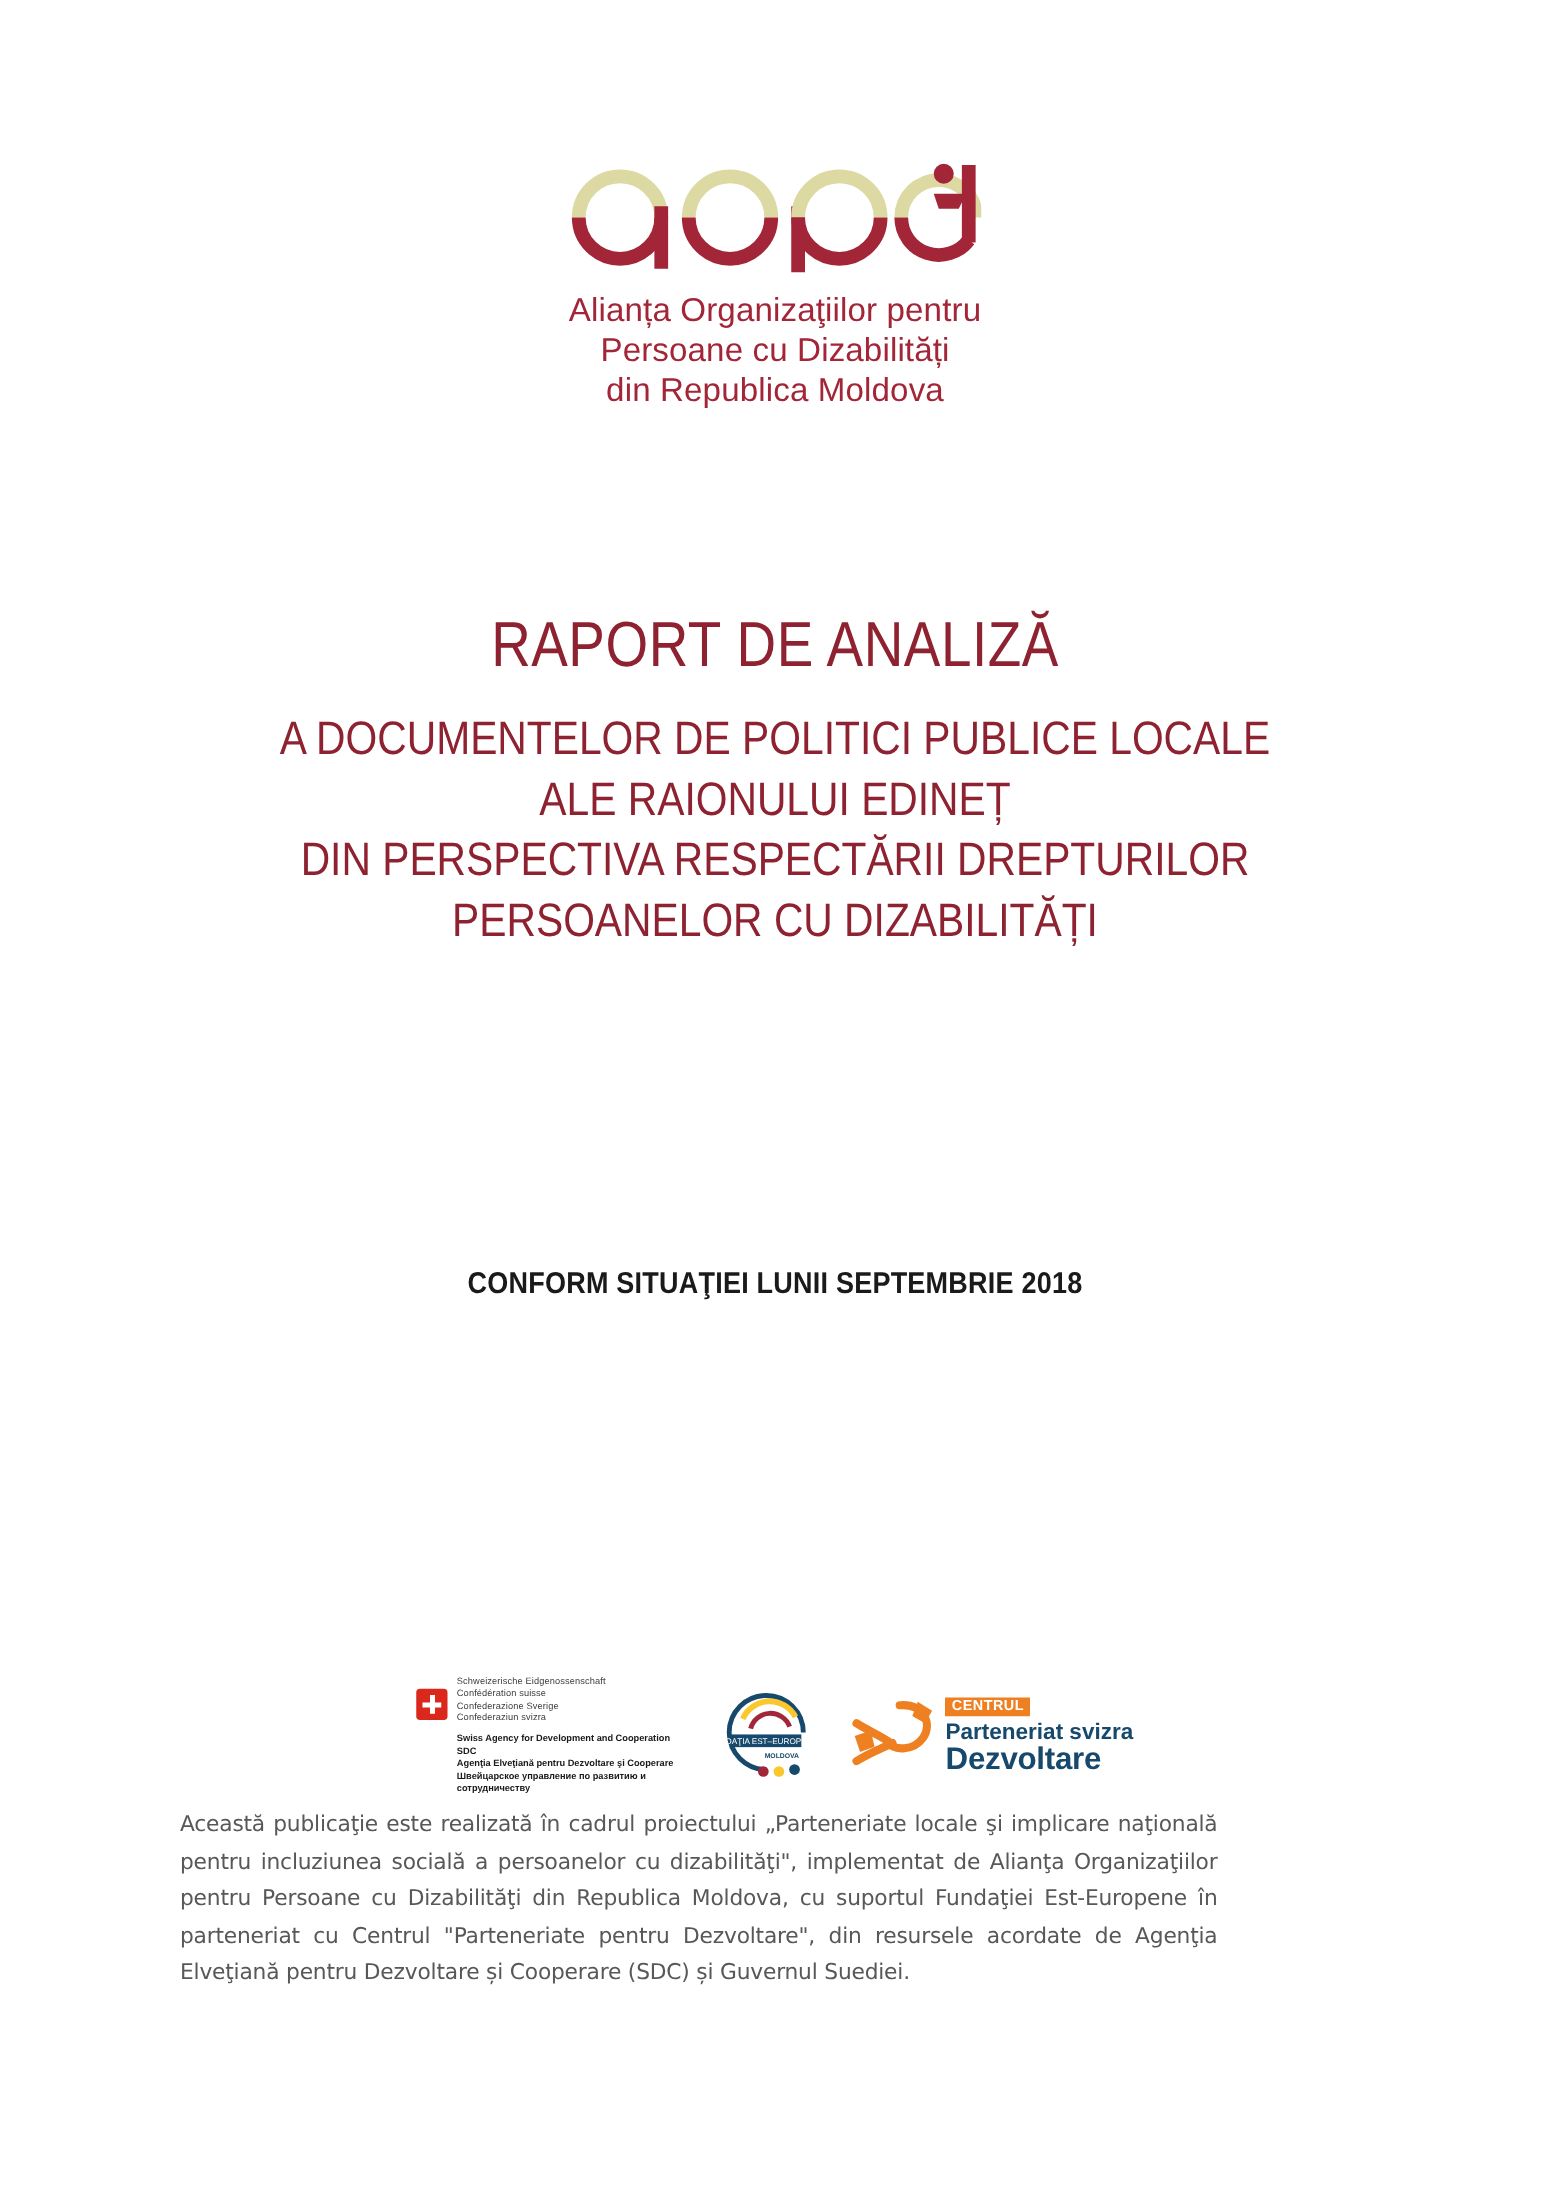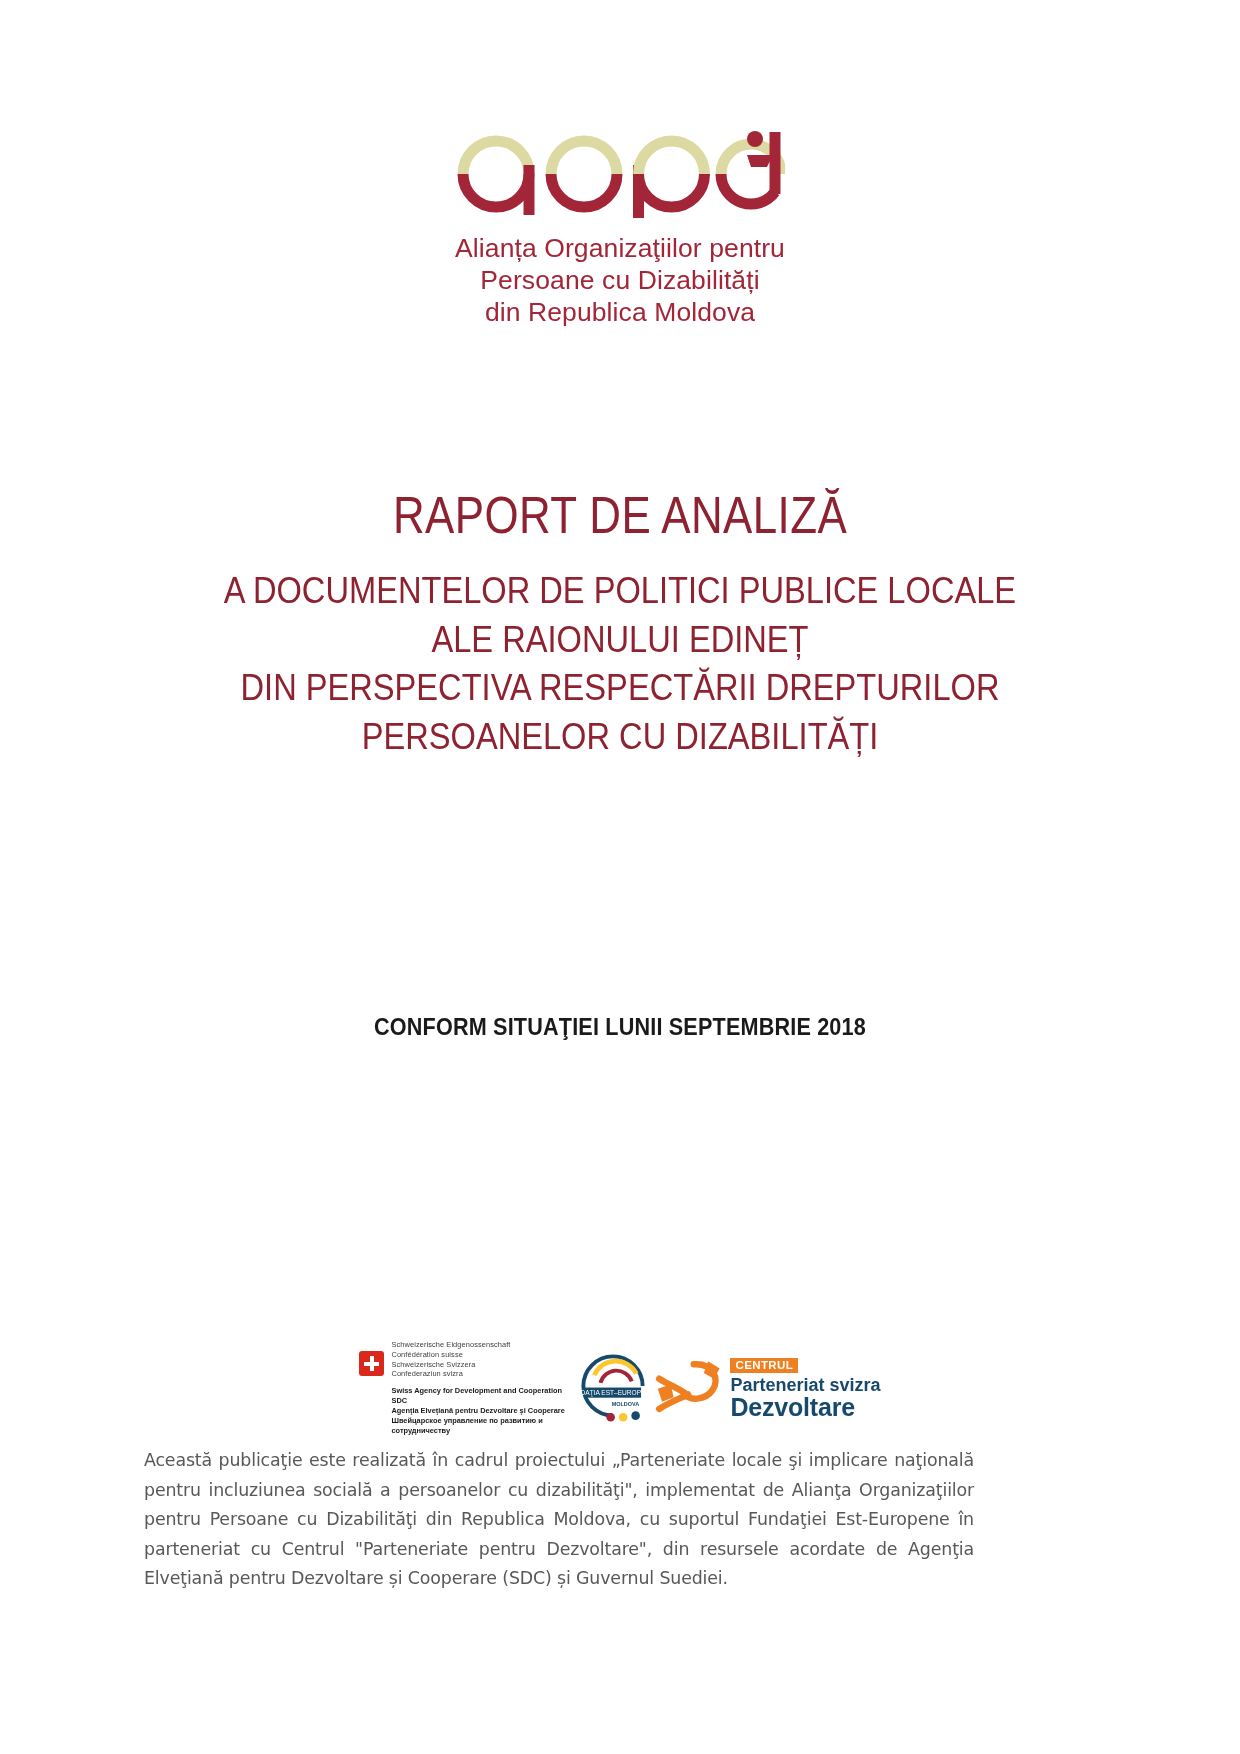--- a/index.html
+++ b/index.html
@@ -93,20 +93,21 @@
   
   .donors {
     position: absolute;
     top: 1332px;
     left: 0;
     width: 1240px;
     height: 112px;
     display: flex;
     align-items: center;
     justify-content: center;
+    gap: 26px;
   }
 
   
   .swiss { display: flex; align-items: flex-start; gap: 7px; width: 215px; }
   .swiss-flag {
     width: 25px; height: 25px; background: #DA291C;
     position: relative; flex: none; margin-top: 11px;
     border-radius: 3px;
   }
   .swiss-flag::before, .swiss-flag::after {
@@ -205,21 +206,21 @@
 
   <div class="conform-line">CONFORM SITUAŢIEI LUNII SEPTEMBRIE 2018</div>
 
   <div class="donors">
 
     <div class="swiss">
       <div class="swiss-flag"></div>
       <div class="swiss-txt">
         <div class="lang">Schweizerische Eidgenossenschaft</div>
         <div class="lang">Confédération suisse</div>
-        <div class="lang">Schweizerische Svizzera</div>
+        <div class="lang">Confederazione Sverige</div>
         <div class="lang">Confederaziun svizra</div>
         <div class="swiss-gap"></div>
         <div class="bold">Swiss Agency for Development and Cooperation SDC</div>
         <div class="bold">Agenţia Elveţiană pentru Dezvoltare şi Cooperare</div>
         <div class="bold">Швейцарское управление по развитию и сотрудничеству</div>
       </div>
     </div>
 
 
     <div>

